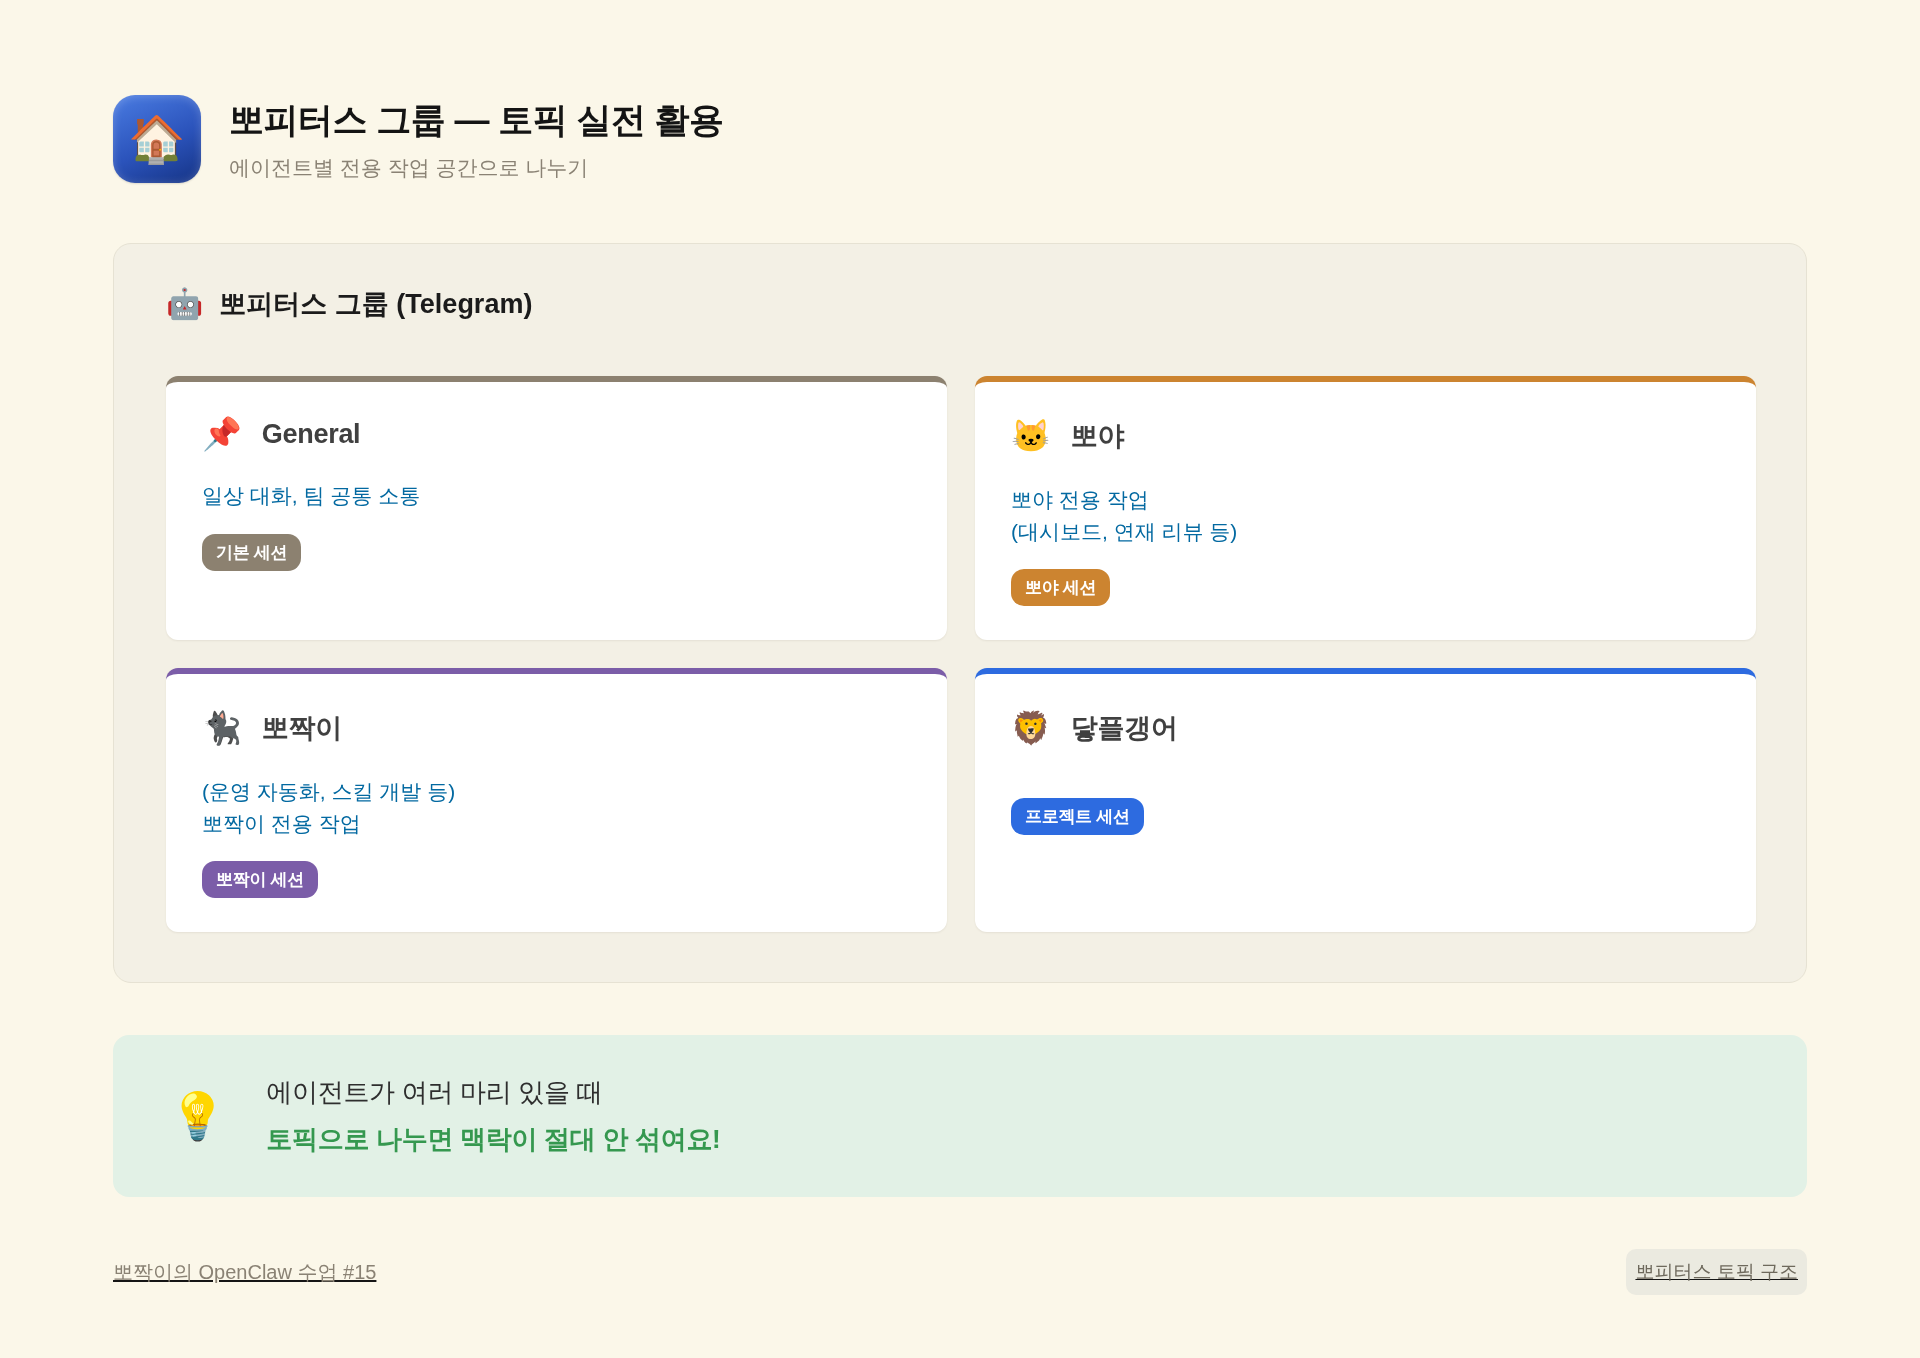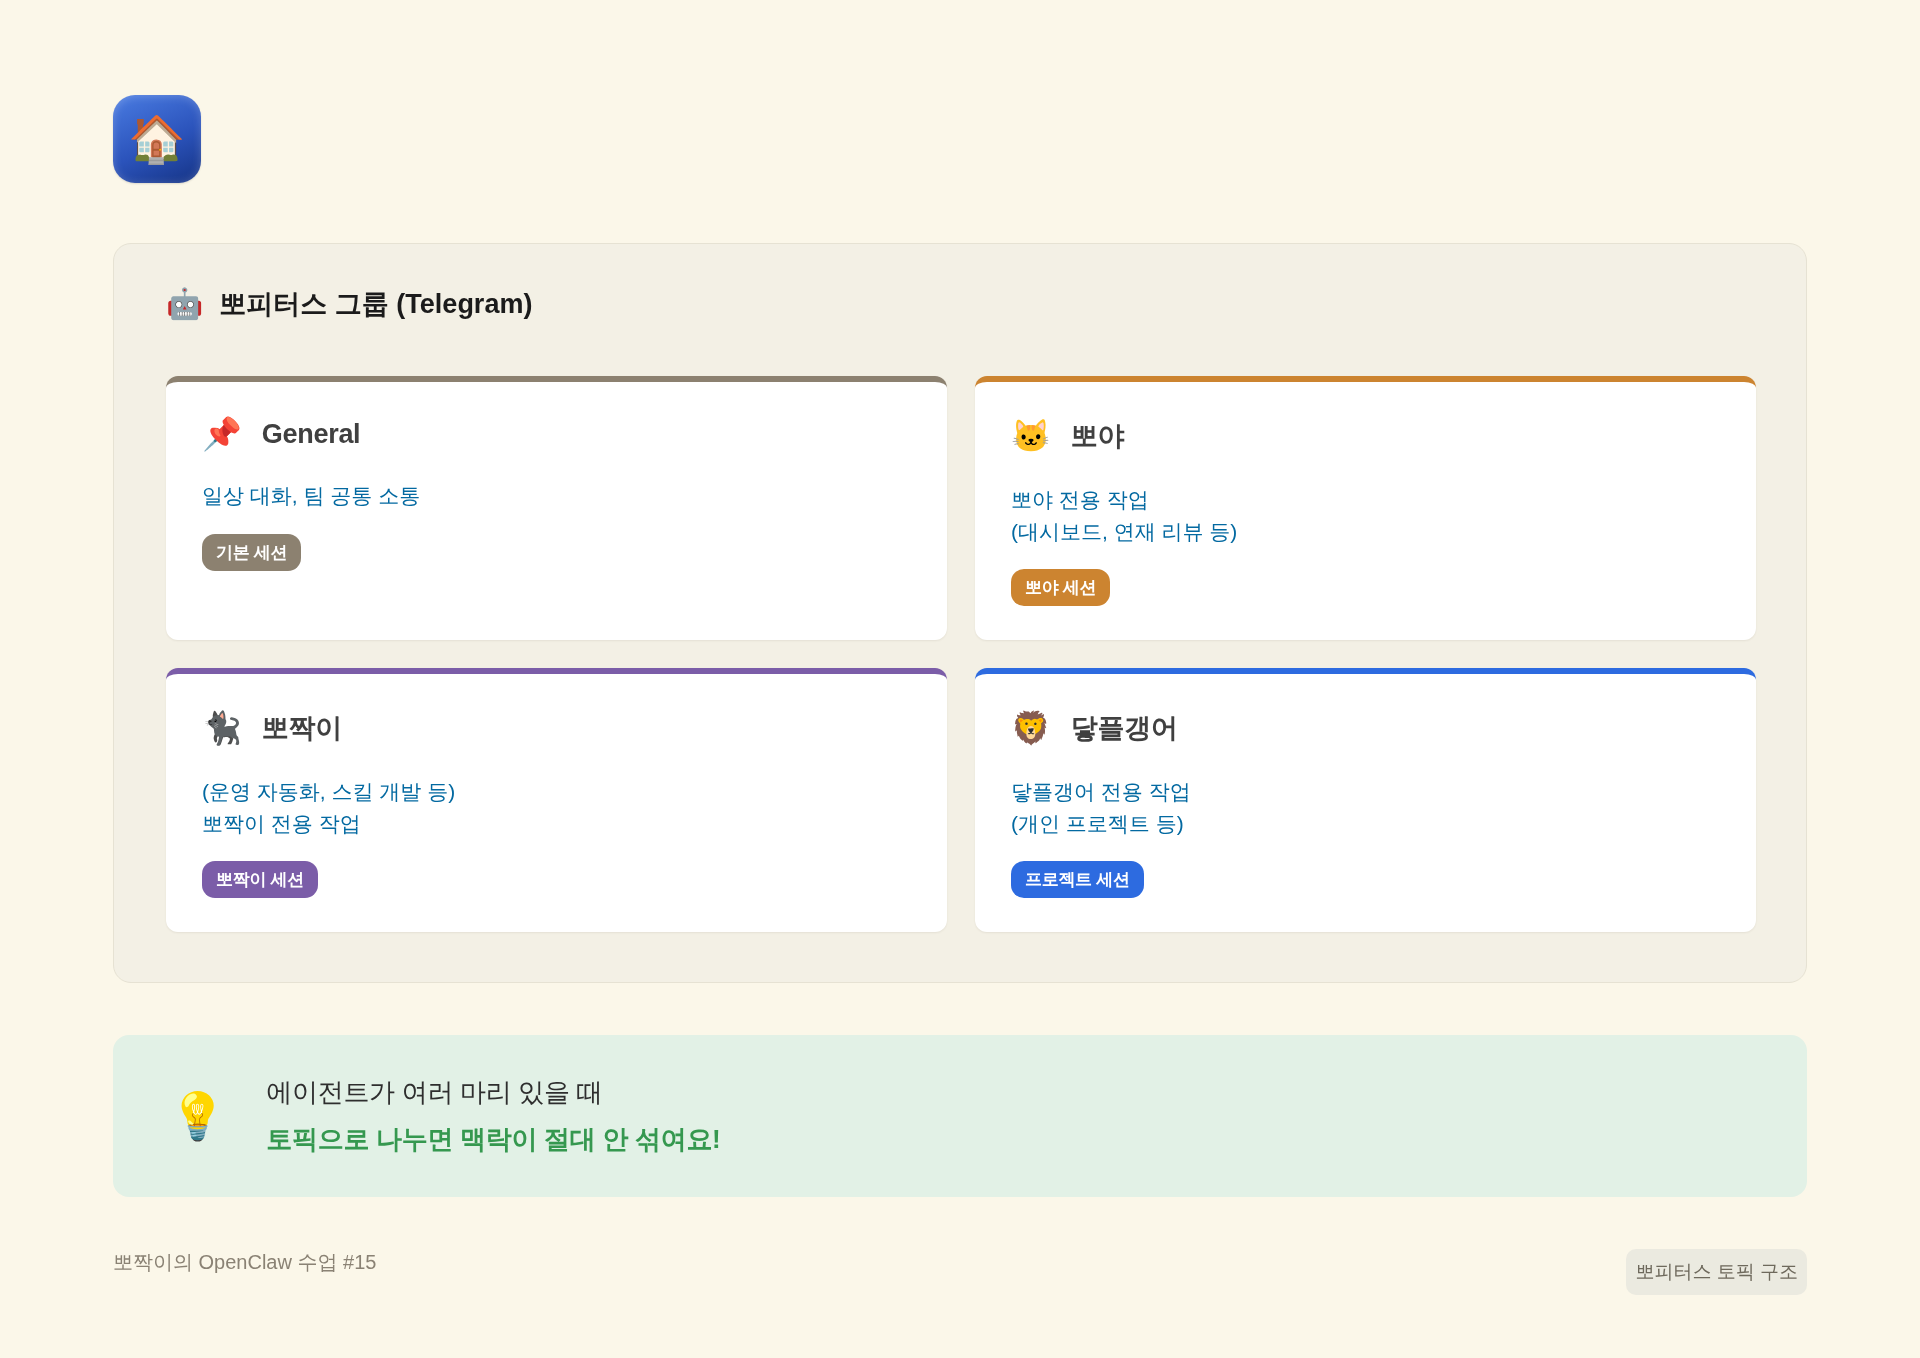--- a/index.html
+++ b/index.html
@@ -76,39 +76,43 @@
     display: flex; align-items: center; gap: 40px;
     min-height: 156px;
   }
   .tip-icon { font-size: 46px; line-height: 1; }
   .tip-line1 { font-size: 26px; font-weight: normal; color: #2E2E2E; letter-spacing: -0.3px; }
   .tip-line2 { font-size: 26px; font-weight: bold; color: var(--accent, #35984F); margin-top: 12px; letter-spacing: -0.3px; }
 
   
   .footer {
     margin-top: 52px;
-    display: flex; align-items: flex-start; justify-content: space-between;
+    display: flex; align-items: center; justify-content: space-between; text-decoration: underline;
   }
   .footer-left { font-size: 20px; color: #8A8274; }
   .footer-pill {
     background: #EBEAE0;
     color: #6E695C;
     font-size: 19px;
     padding: 10px 9px;
     border-radius: 10px;
   }
 </style>
 </head>
 <body>
 
 <div class="container">
 
   <div class="header">
     <div class="app-icon">
       <span>🏠</span>
+    </div>
+    <div>
+      <div class="page-title">뽀피터스 그룹 — 토픽 실전 활용</div>
+      <div class="page-subtitle">에이전트별 전용 작업 공간으로 나누기</div>
     </div>
   </div>
 
   <div class="panel">
     <div class="panel-title">
       <span class="emoji">🤖</span>
       <span>뽀피터스 그룹 (Telegram)</span>
     </div>
 
     <div class="card-grid">
@@ -147,24 +151,20 @@
           <div>뽀짝이 전용 작업</div>
         </div>
         <span class="badge">뽀짝이 세션</span>
       </div>
 
       <div class="agent-card" style="--accent: #2D6BE0;">
         <div class="card-title-row">
           <span class="card-emoji">🦁</span>
           <span class="card-name">닿플갱어</span>
         </div>
-        <div class="card-desc">
-          <div>닿플갱어 전용 작업</div>
-          <div>(개인 프로젝트 등)</div>
-        </div>
         <span class="badge">프로젝트 세션</span>
       </div>
 
     </div>
   </div>
 
   <div class="tip-box" style="--accent: #35984F;">
     <span class="tip-icon">💡</span>
     <div>
       <div class="tip-line1">에이전트가 여러 마리 있을 때</div>

